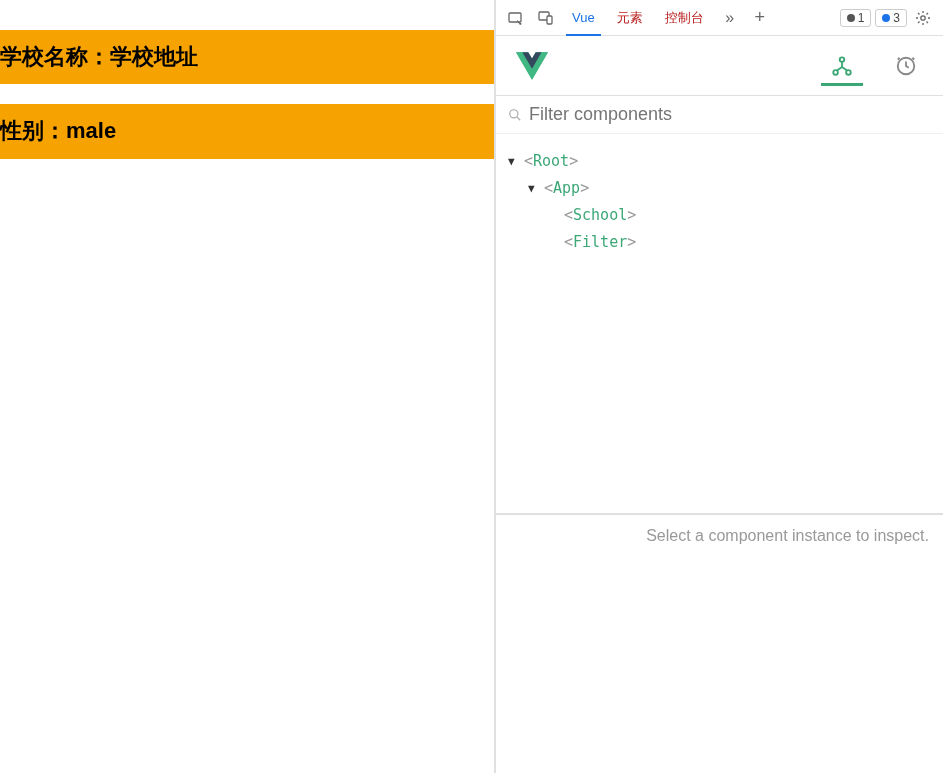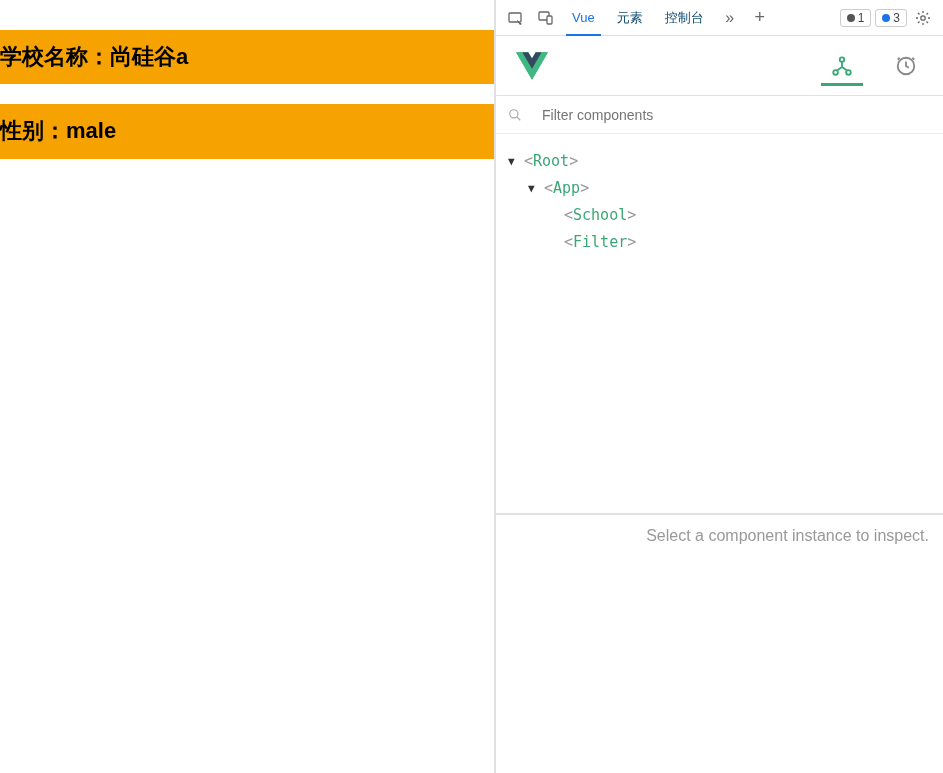--- a/index.html
+++ b/index.html
@@ -46,21 +46,21 @@
       width: 28px; height: 28px;
       display: flex; align-items: center; justify-content: center;
       color: #666; cursor: pointer; border-radius: 3px;
     }
     .dt-tab {
       padding: 0 10px;
       height: 36px;
       display: flex;
       align-items: center;
       font-size: 13px;
-      color: #0c4a6e;
+      color: #b91c1c;
       cursor: pointer;
       position: relative;
     }
     .dt-tab.active {
       color: #1a73e8;
     }
     .dt-tab.active::after {
       content: "";
       position: absolute;
       left: 4px; right: 4px; bottom: 0;
@@ -89,22 +89,22 @@
     .vue-nav-item.active::after {
       content: ""; position: absolute; left: -4px; right: -4px; bottom: 10px; height: 3px; background: #3ba776;
     }
     .filter-bar {
       display: flex; align-items: center;
       height: 38px; padding: 0 12px;
       border-bottom: 1px solid #eee;
     }
     .filter-bar input {
       border: none; outline: none;
-      font-size: 14px; color: #0f172a;
-      margin-left: 20px; flex: 1;
+      font-size: 18px; color: #0f172a;
+      margin-left: 7px; flex: 1;
       background: transparent;
     }
     .tree-panel {
       flex: 1;
       display: flex;
       flex-direction: column;
       overflow: hidden;
     }
     .tree-body {
       padding: 14px 8px;
@@ -134,21 +134,21 @@
       font-size: 16px;
     }
     svg { display: block; }
   </style>
 </head>
 <body>
 
 <div class="page-content">
   <div class="orange-block">
     <h2>
-      <span>学校名称：</span><span>尚硅谷a</span>
+      <span>学校名称：</span><span>学校地址</span>
     </h2>
   </div>
   <div class="orange-block">
     <h2>
       <span>性别：</span><span>male</span>
     </h2>
   </div>
 </div>
 
 <div class="devtools">

